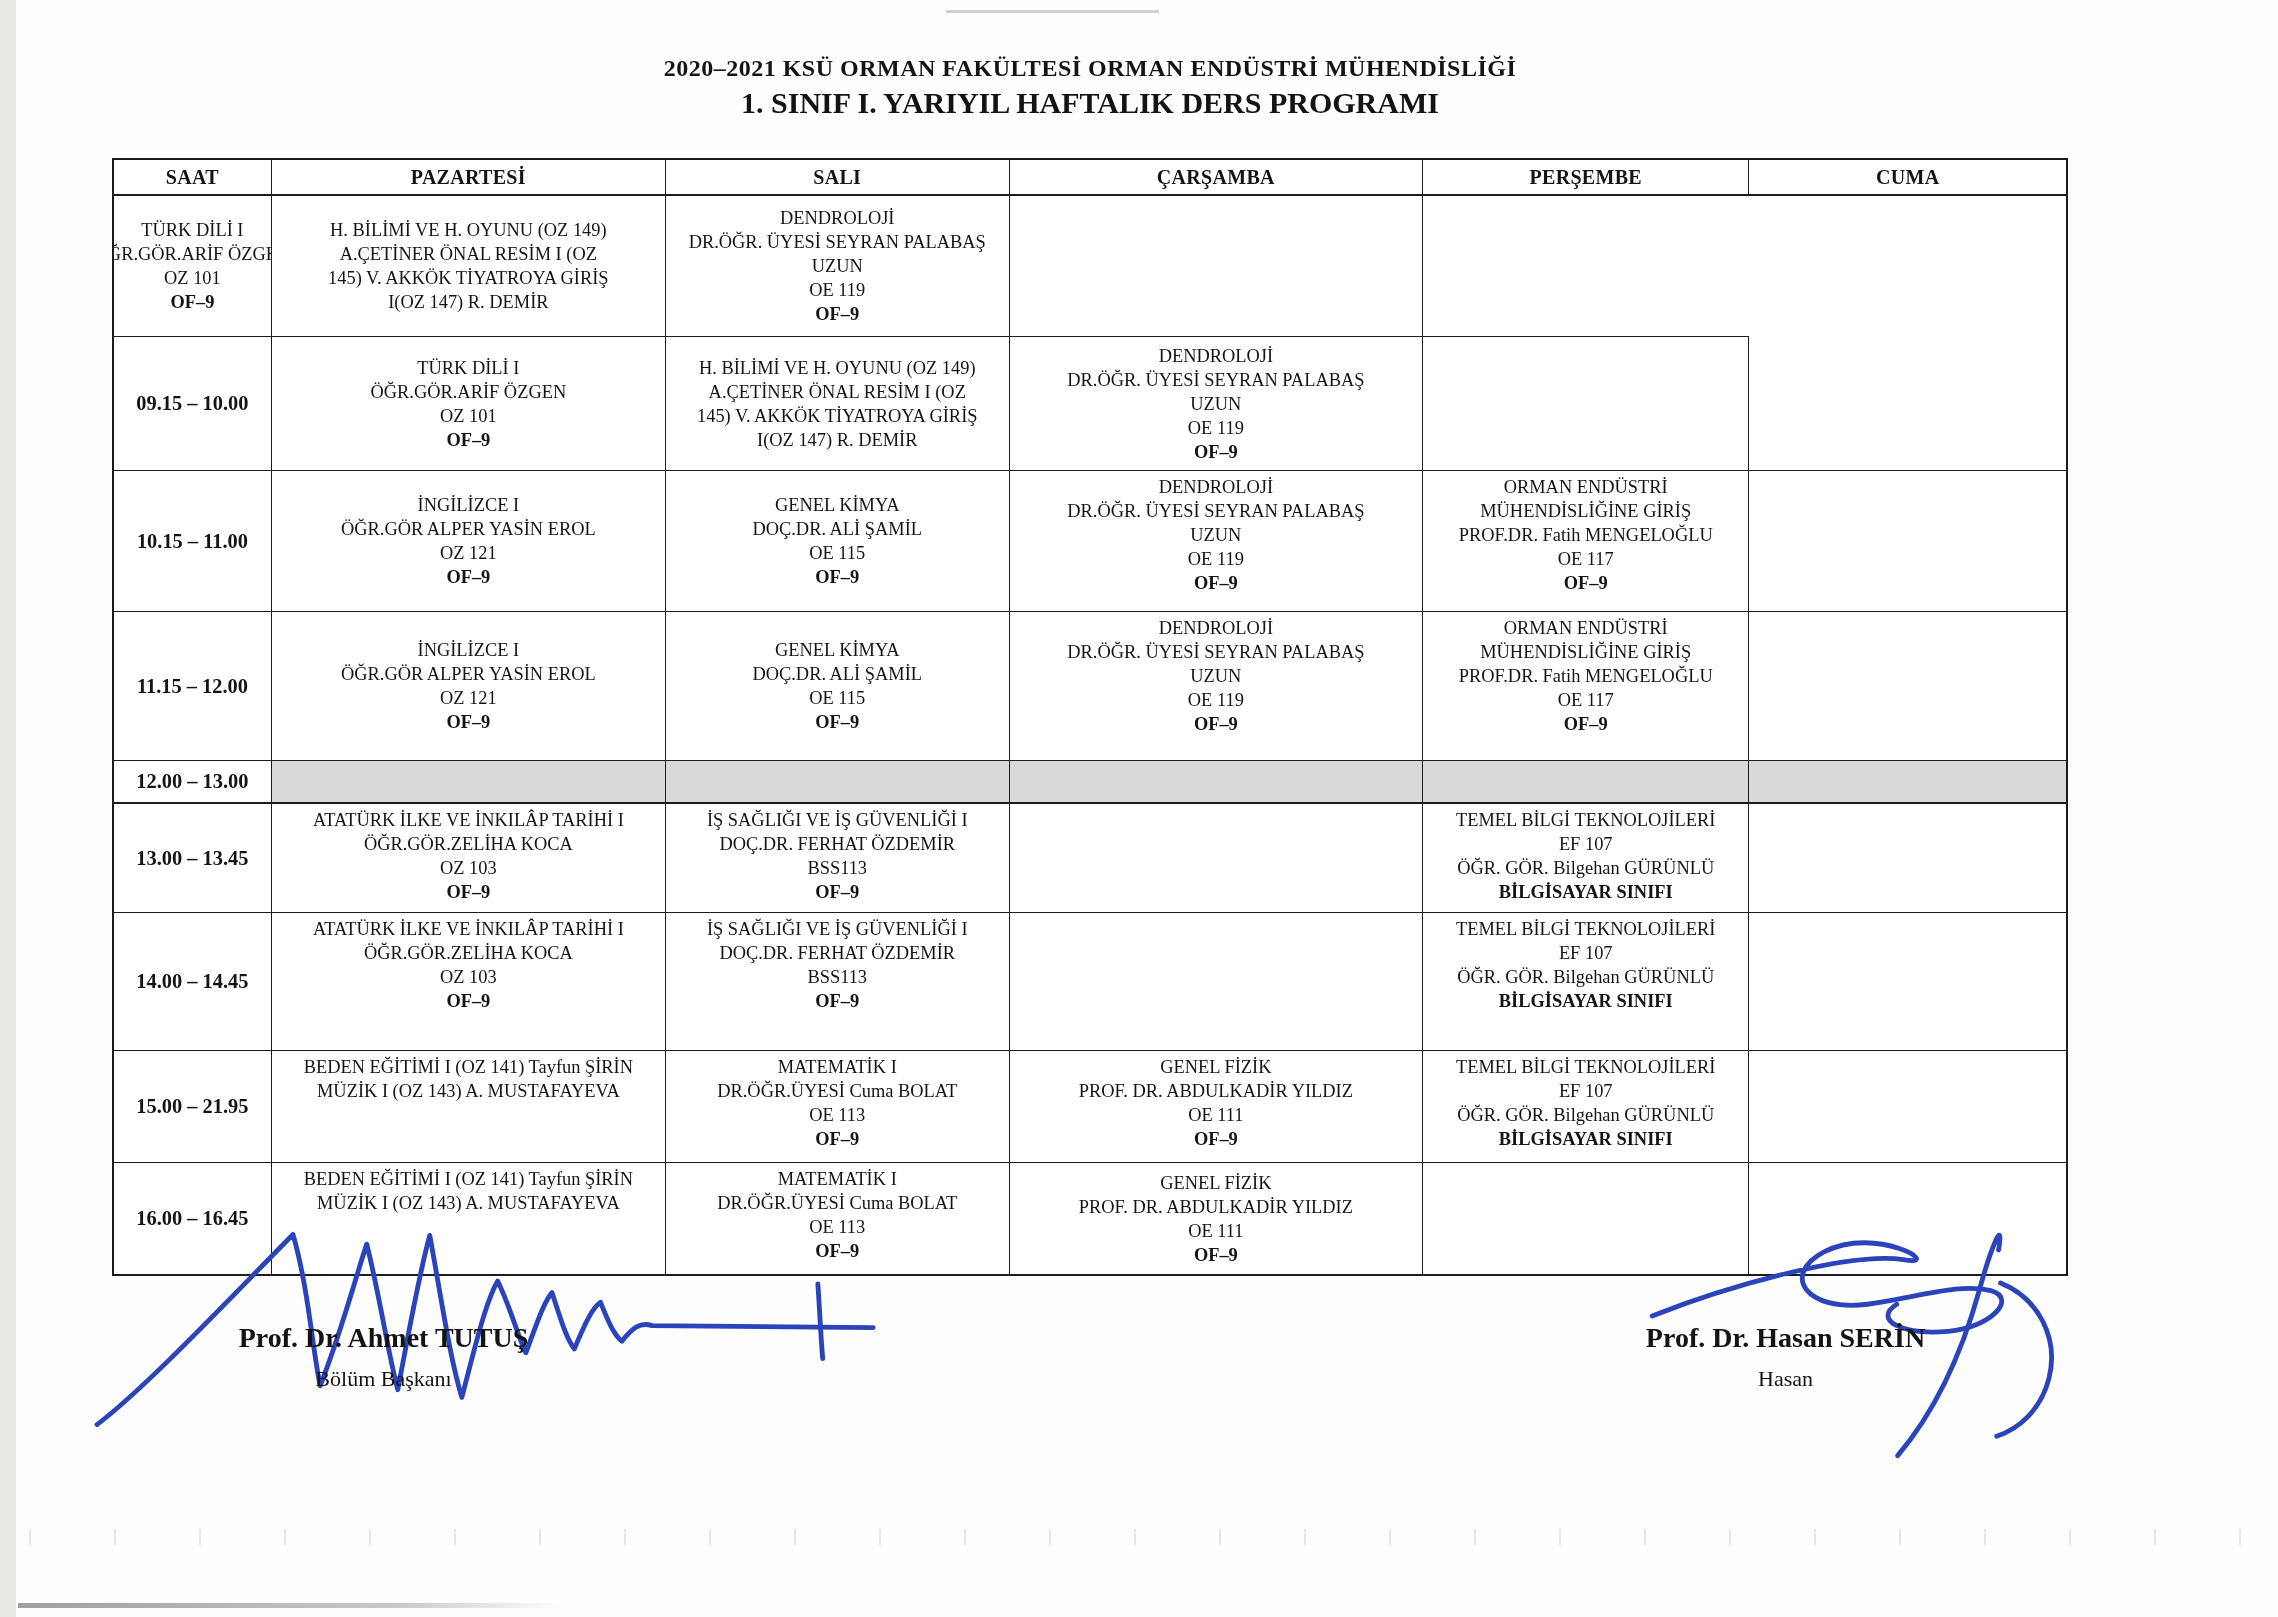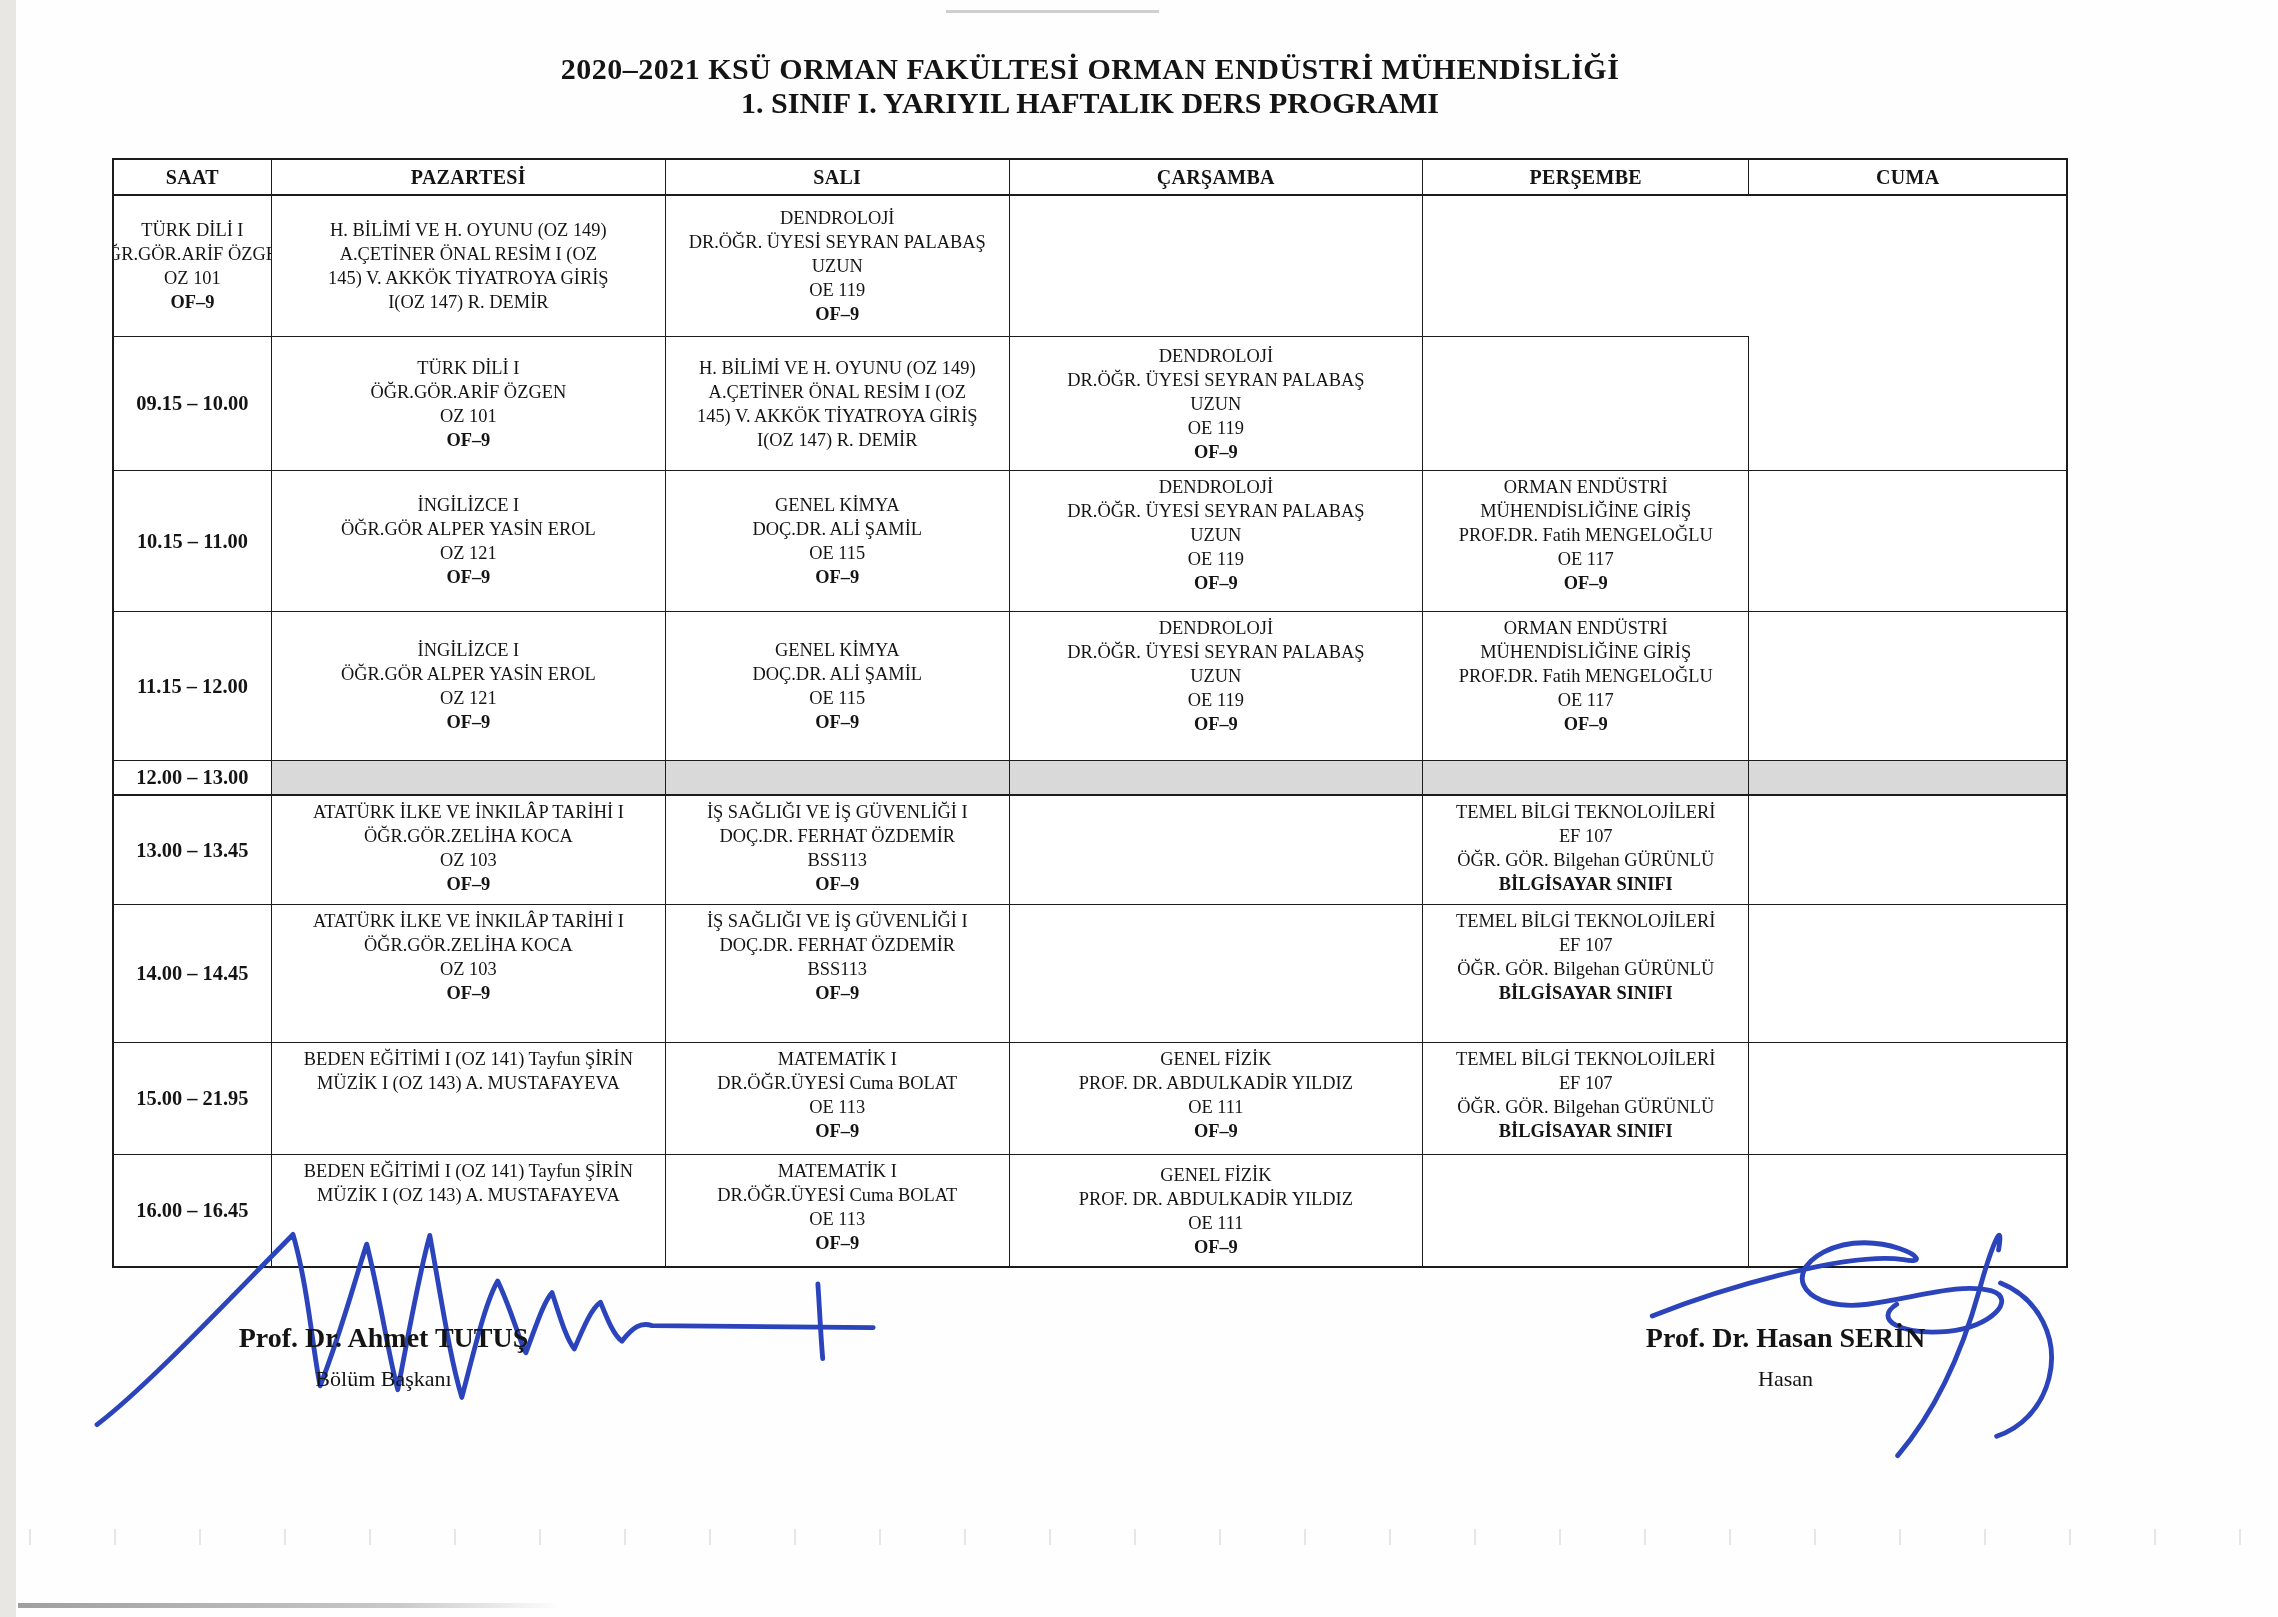--- a/index.html
+++ b/index.html
@@ -8,21 +8,21 @@
     background:#fefefe;color:#141414;
     font-family:"Liberation Serif", "DejaVu Serif", serif;
   }
   .edge-strip{position:absolute;left:0;top:0;width:15.5px;height:1618px;background:#e9e7e3;}
   .scan-line-top{position:absolute;left:946px;top:9.7px;width:213px;height:2.9px;background:#cfcfcf;}
   .scan-smudge-bottom{position:absolute;left:17.5px;top:1603px;width:543px;height:4.9px;
     background:linear-gradient(90deg,#9f9f9f,#c9c9c9 70%,rgba(201,201,201,0));}
   .scan-specks{position:absolute;left:29px;top:1529px;width:2222px;height:15.5px;opacity:.35;
     background:repeating-linear-gradient(90deg,rgba(120,120,120,.5) 0 1.9px,rgba(0,0,0,0) 1.9px 85px);}
   .titles{position:absolute;left:112px;top:52px;width:1956px;text-align:center;}
-  .t1{font-size:30px;font-weight:bold;letter-spacing:0.5px;line-height:33px;}
+  .t1{font-size:24px;font-weight:bold;letter-spacing:0.5px;line-height:33px;}
   .t2{font-size:30px;font-weight:bold;line-height:33px;margin-top:1px;}
 
   .table{
     position:absolute;left:112px;top:158px;width:1956px;
     border:2.9px solid #1c1c1c;background:#fff;box-sizing:border-box;
   }
   .row{display:grid;grid-template-columns:163fr 407fr 355fr 427fr 337fr 327fr;}
   .cell{
     border-right:1.9px solid #1c1c1c;border-bottom:1.9px solid #1c1c1c;
     box-sizing:border-box;display:flex;flex-direction:column;
@@ -168,21 +168,21 @@
       </div>
       <div class="cell course va-top">
         <div class="line">ORMAN ENDÜSTRİ</div>
         <div class="line">MÜHENDİSLİĞİNE GİRİŞ</div>
         <div class="line">PROF.DR. Fatih MENGELOĞLU</div>
         <div class="line">OE 117</div>
         <div class="line bold">OF–9</div>
       </div>
       <div class="cell course"></div>
     </div>
-    <div class="row break-row" style="height: 35px;">
+    <div class="row break-row" style="height: 43px;">
       <div class="cell time timecell">12.00 – 13.00</div>
       <div class="cell course"></div>
       <div class="cell course"></div>
       <div class="cell course"></div>
       <div class="cell course"></div>
       <div class="cell course"></div>
     </div>
     <div class="row" style="height: 109px;">
       <div class="cell time">13.00 – 13.45</div>
       <div class="cell course va-top">

